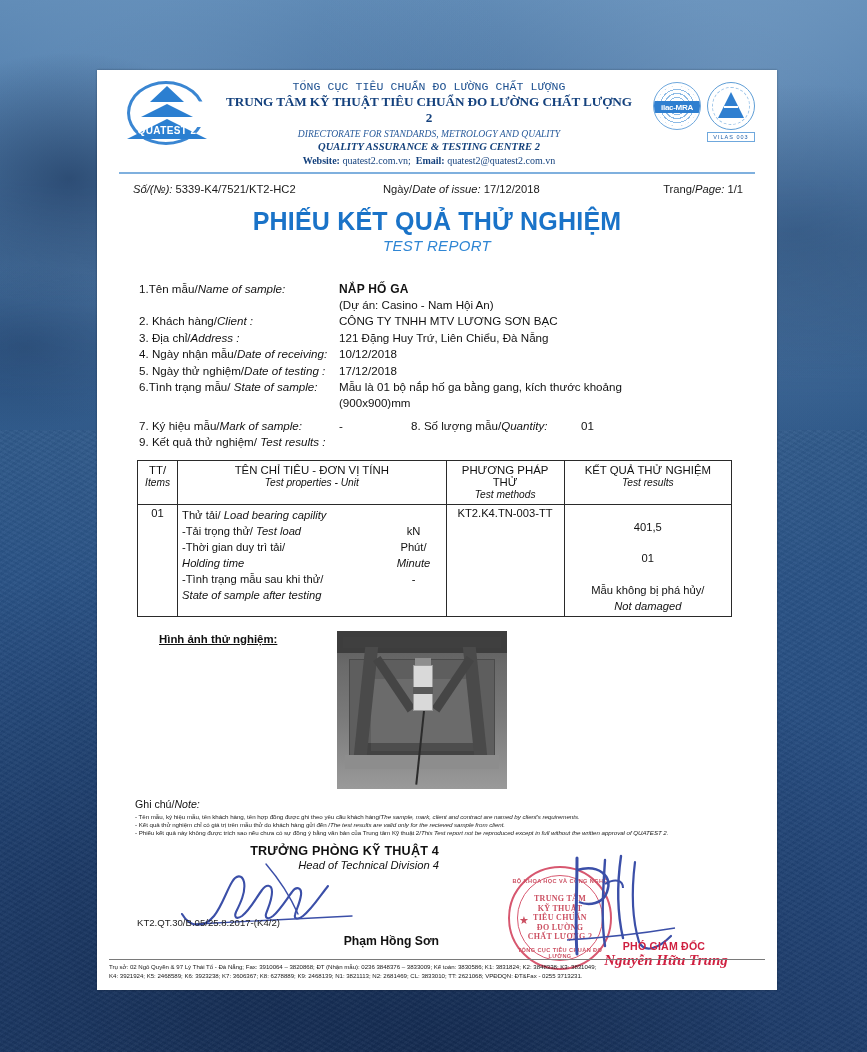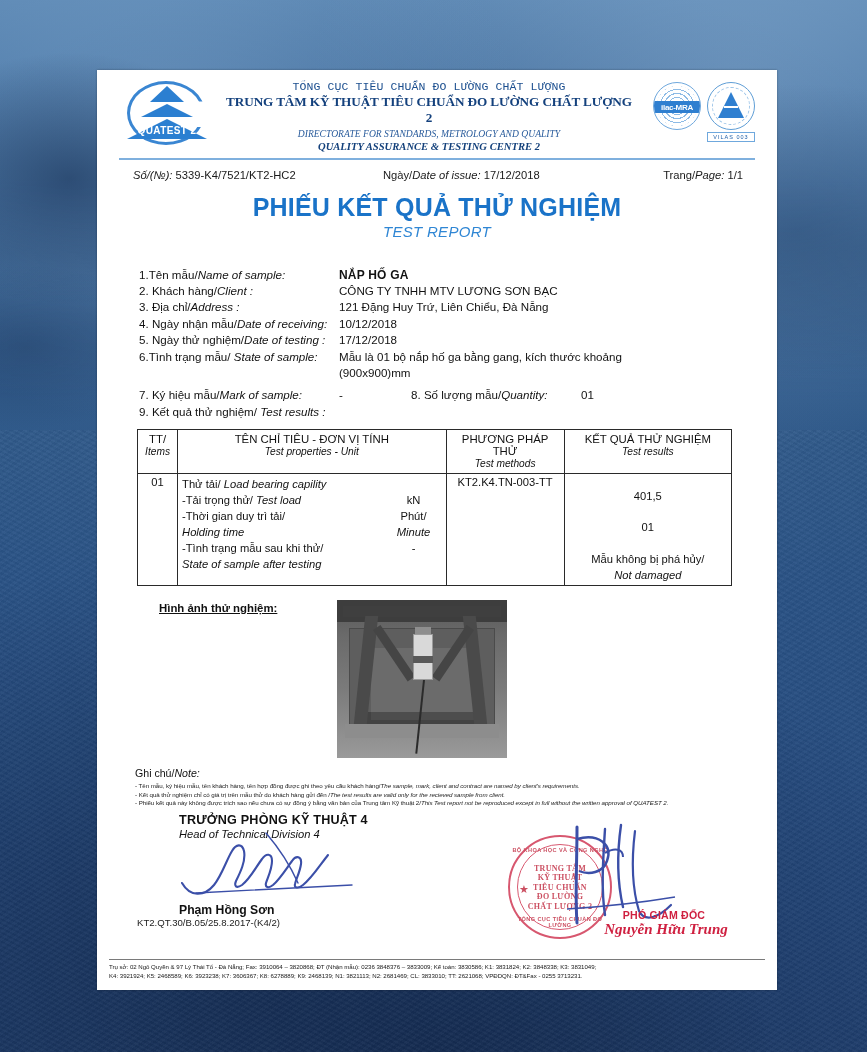--- a/index.html
+++ b/index.html
@@ -227,21 +227,21 @@
   .notes ul { list-style:none; margin: 3px 0 0 0; padding: 0; }
   .notes li {
     font-size: 6.2px; color:#1b1b1b; line-height: 8.4px; letter-spacing: -.05px;
     white-space: nowrap;
   }
   .notes li .en { font-style: italic; }
   .notes .wrap2 { white-space: normal; }
 
   
   .sign { position: relative; margin-top: 6px; height: 120px; }
-  .sign-left { position:absolute; left: 60px; top: 0; width: 260px; text-align:left; }
+  .sign-left { position:absolute; left: 60px; top: 0; width: 260px; text-align:right; }
   .sign-right{ position:absolute; left: 400px; top: 0; width: 230px; text-align:center; }
   .sg-title { font-size: 12.6px; font-weight: bold; color:#111; letter-spacing:.2px; }
   .sg-sub { font-size: 11.2px; font-style: italic; color:#111; margin-top: 1px; }
   .sg-name { font-size: 12.2px; font-weight:bold; color:#111; position:absolute; left:0; right:0; top: 90px; }
 
   
   .hand-left { position:absolute; left: 55px; top: 18px; width: 215px; height: 74px; }
   
   .stamp {
     position:absolute; left: 389px; top: 22px; width: 104px; height: 104px;
@@ -306,20 +306,26 @@
         <div class="q-tri t3"></div>
         <div class="q-word">QUATEST 2</div>
       </div>
     </div>
 
     <div class="lh-center">
       <div class="lh-l1">TỔNG CỤC TIÊU CHUẨN ĐO LƯỜNG CHẤT LƯỢNG</div>
       <div class="lh-l2">TRUNG TÂM KỸ THUẬT TIÊU CHUẨN ĐO LƯỜNG CHẤT LƯỢNG 2</div>
       <div class="lh-l3">DIRECTORATE FOR STANDARDS, METROLOGY AND QUALITY</div>
       <div class="lh-l4">QUALITY ASSURANCE &amp; TESTING CENTRE 2</div>
+      <div class="lh-l5">
+        <b>Website:</b>
+        <span>quatest2.com.vn;</span>
+        &nbsp;<b>Email:</b>
+        <span>quatest2@quatest2.com.vn</span>
+      </div>
     </div>
 
     <div class="lh-right">
       <div class="ilac">
         <div class="ilac-band">ilac-MRA</div>
       </div>
       <div class="vilas-wrap">
         <div class="vilas">
           <div class="vilas-a"></div>
         </div>
@@ -346,20 +352,24 @@
 
   <div class="title-main">PHIẾU KẾT QUẢ THỬ NGHIỆM</div>
   <div class="title-sub">TEST REPORT</div>
 
   <div class="fields">
     <div class="frow">
       <div class="flabel">
         <span>1.</span><span>Tên mẫu/</span><span class="ital">Name of sample:</span>
       </div>
       <div class="fval bold">NẮP HỐ GA</div>
+    </div>
+    <div class="frow">
+      <div class="flabel"></div>
+      <div class="fval">(Dự án: Casino - Nam Hội An)</div>
     </div>
     <div class="frow">
       <div class="flabel">
         <span>2. </span><span>Khách hàng/</span><span class="ital">Client :</span>
       </div>
       <div class="fval">CÔNG TY TNHH MTV LƯƠNG SƠN BẠC</div>
     </div>
     <div class="frow">
       <div class="flabel">
         <span>3. </span><span>Địa chỉ/</span><span class="ital">Address :</span>

